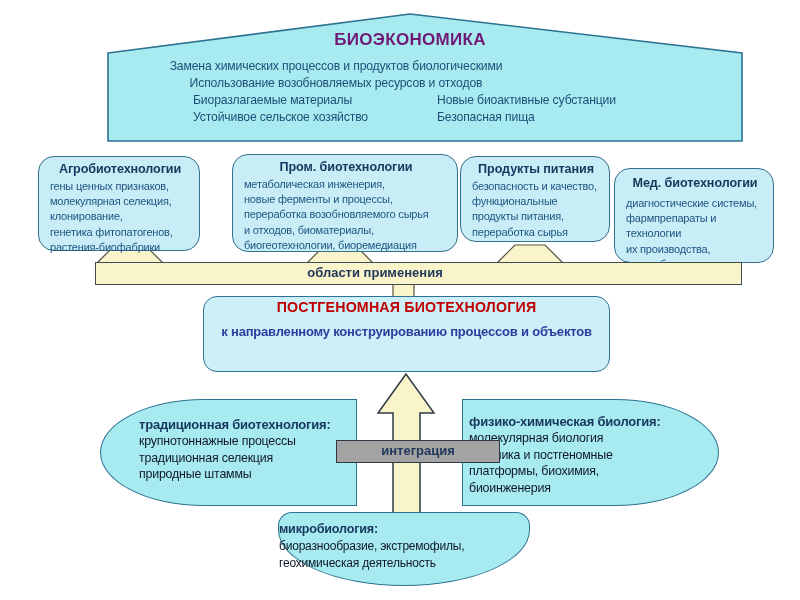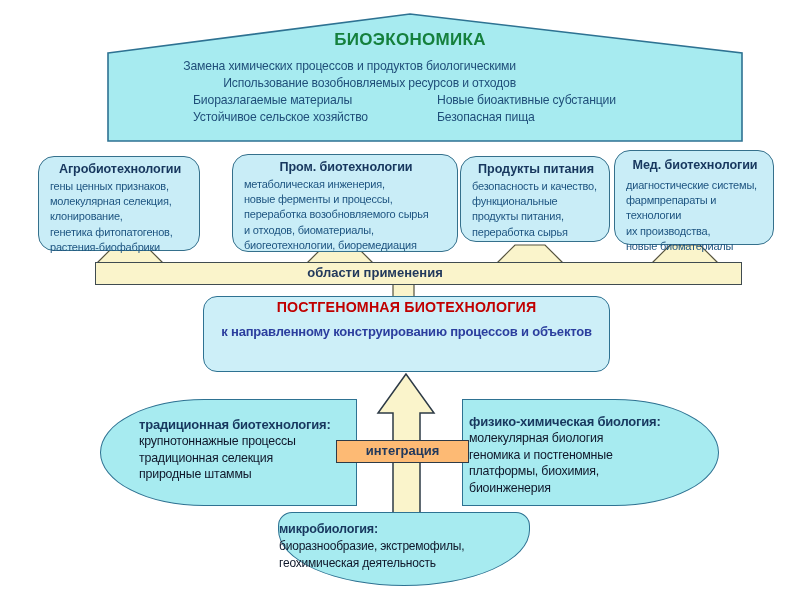--- a/index.html
+++ b/index.html
@@ -3,22 +3,22 @@
 <meta charset="utf-8">
 <style>
   html,body{margin:0;padding:0;background:#fff;}
   .canvas{position:relative;width:800px;height:600px;background:#ffffff;overflow:hidden;
           font-family:"Liberation Sans",sans-serif;color:#1f4e79;}
   .bg-svg{position:absolute;left:0;top:0;z-index:1;}
 
   
   .abs{position:absolute;z-index:2;}
   .pent-title{top:30px;left:110px;width:600px;text-align:center;font-size:17px;font-weight:bold;
-              color:#15803d;letter-spacing:.3px;}
-  .pent-line{left:156px;width:360px;text-align:right;font-size:12.2px;letter-spacing:-.15px;color:#1f4e79;}
+              color:#701a75;letter-spacing:.3px;}
+  .pent-line{left:156px;width:360px;text-align:center;font-size:12.2px;letter-spacing:-.15px;color:#1f4e79;}
   .pent-cell{font-size:12.2px;letter-spacing:-.15px;color:#1f4e79;}
 
   
   .area-box{position:absolute;z-index:2;background:#c9edf7;border:1.4px solid #35708c;
             border-radius:16px;padding:5px 9px 4px 11px;box-sizing:border-box;}
   .box-title{font-size:12.6px;font-weight:bold;color:#17375e;text-align:center;
              letter-spacing:-.1px;margin-bottom:3px;}
   .box-line{font-size:11px;line-height:15.2px;letter-spacing:-.2px;color:#1d5480;}
 
   
@@ -40,22 +40,22 @@
   .found-left{left:100px;top:399px;width:257px;height:107px;
               border-radius:105px 0 0 105px / 54px 0 0 54px;padding:16px 6px 0 38px;}
   .found-right{left:462px;top:399px;width:257px;height:107px;
                border-radius:0 105px 105px 0 / 0 54px 54px 0;padding:13px 38px 0 6px;}
   .found-bottom{left:278px;top:512px;width:252px;height:74px;
                 border-radius:14px 14px 50% 50% / 14px 14px 56px 56px;padding-top:8px;}
   .ell-title{font-size:13px;font-weight:bold;color:#17375e;letter-spacing:-.2px;line-height:17px;}
   .ell-line{font-size:12.4px;color:#0f172a;letter-spacing:-.2px;line-height:16.5px;}
 
   
-  .int-bar{position:absolute;z-index:3;left:336px;top:440px;width:133px;height:23px;
-           background:#fdba74;border:1.4px solid #2d3a46;box-sizing:border-box;
+  .int-bar{position:absolute;z-index:3;left:336px;top:440px;width:164px;height:23px;
+           background:#a3a3a3;border:1.4px solid #2d3a46;box-sizing:border-box;
            text-align:center;}
   .int-label{font-size:13px;font-weight:bold;color:#22395c;line-height:20px;}
 </style>
 </head>
 <body>
 
 <div class="canvas">
 
   <svg class="bg-svg" width="800" height="600" viewBox="0 0 800 600">
 
@@ -98,21 +98,21 @@
   </div>
 
   <div class="area-box" style="left:460px;top:156px;width:150px;height:86px">
     <div class="box-title">Продукты питания</div>
     <div class="box-line">безопасность и качество,</div>
     <div class="box-line">функциональные</div>
     <div class="box-line">продукты питания,</div>
     <div class="box-line">переработка сырья</div>
   </div>
 
-  <div class="area-box" style="left:614px;top:150px;width:160px;height:95px;padding-top:7px">
+  <div class="area-box" style="left:614px;top:168px;width:160px;height:95px;padding-top:7px">
     <div class="box-title" style="margin-bottom:6px">Мед. биотехнологии</div>
     <div class="box-line">диагностические системы,</div>
     <div class="box-line">фармпрепараты и технологии</div>
     <div class="box-line">их производства,</div>
     <div class="box-line">новые биоматериалы</div>
   </div>
 
   <div class="areas-bar">
     <div class="areas-bar-label">области применения</div>
   </div>

